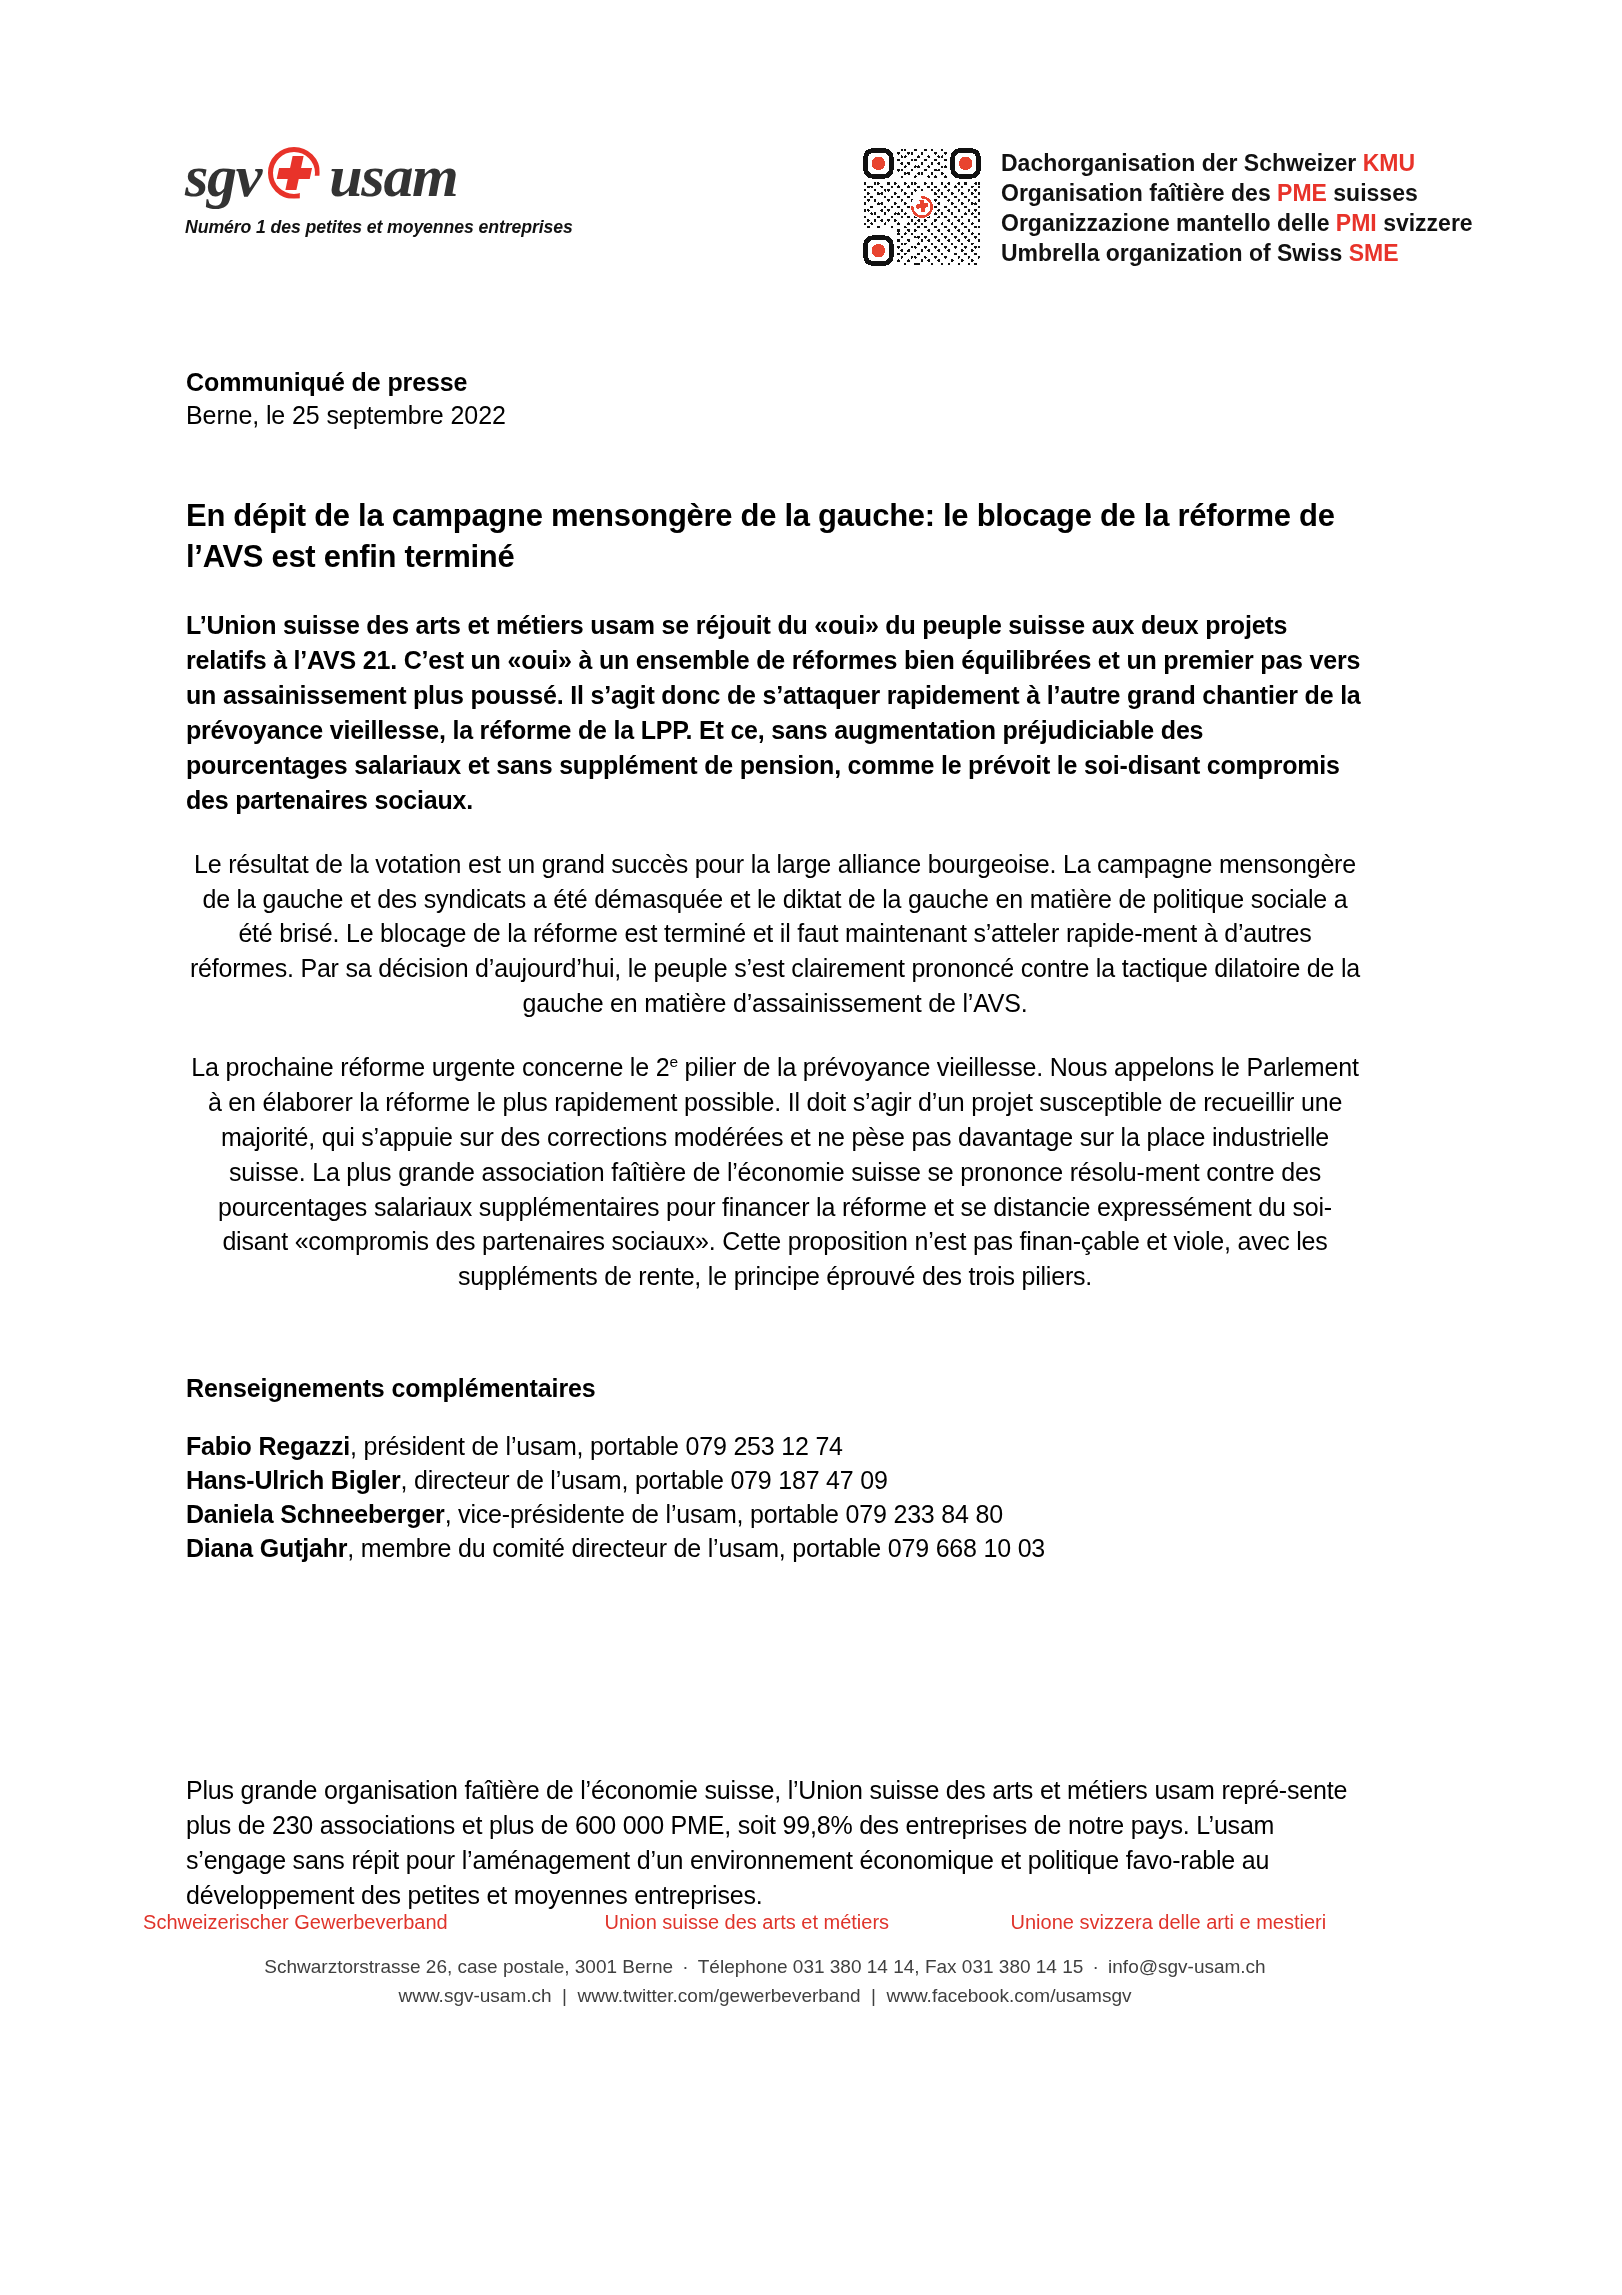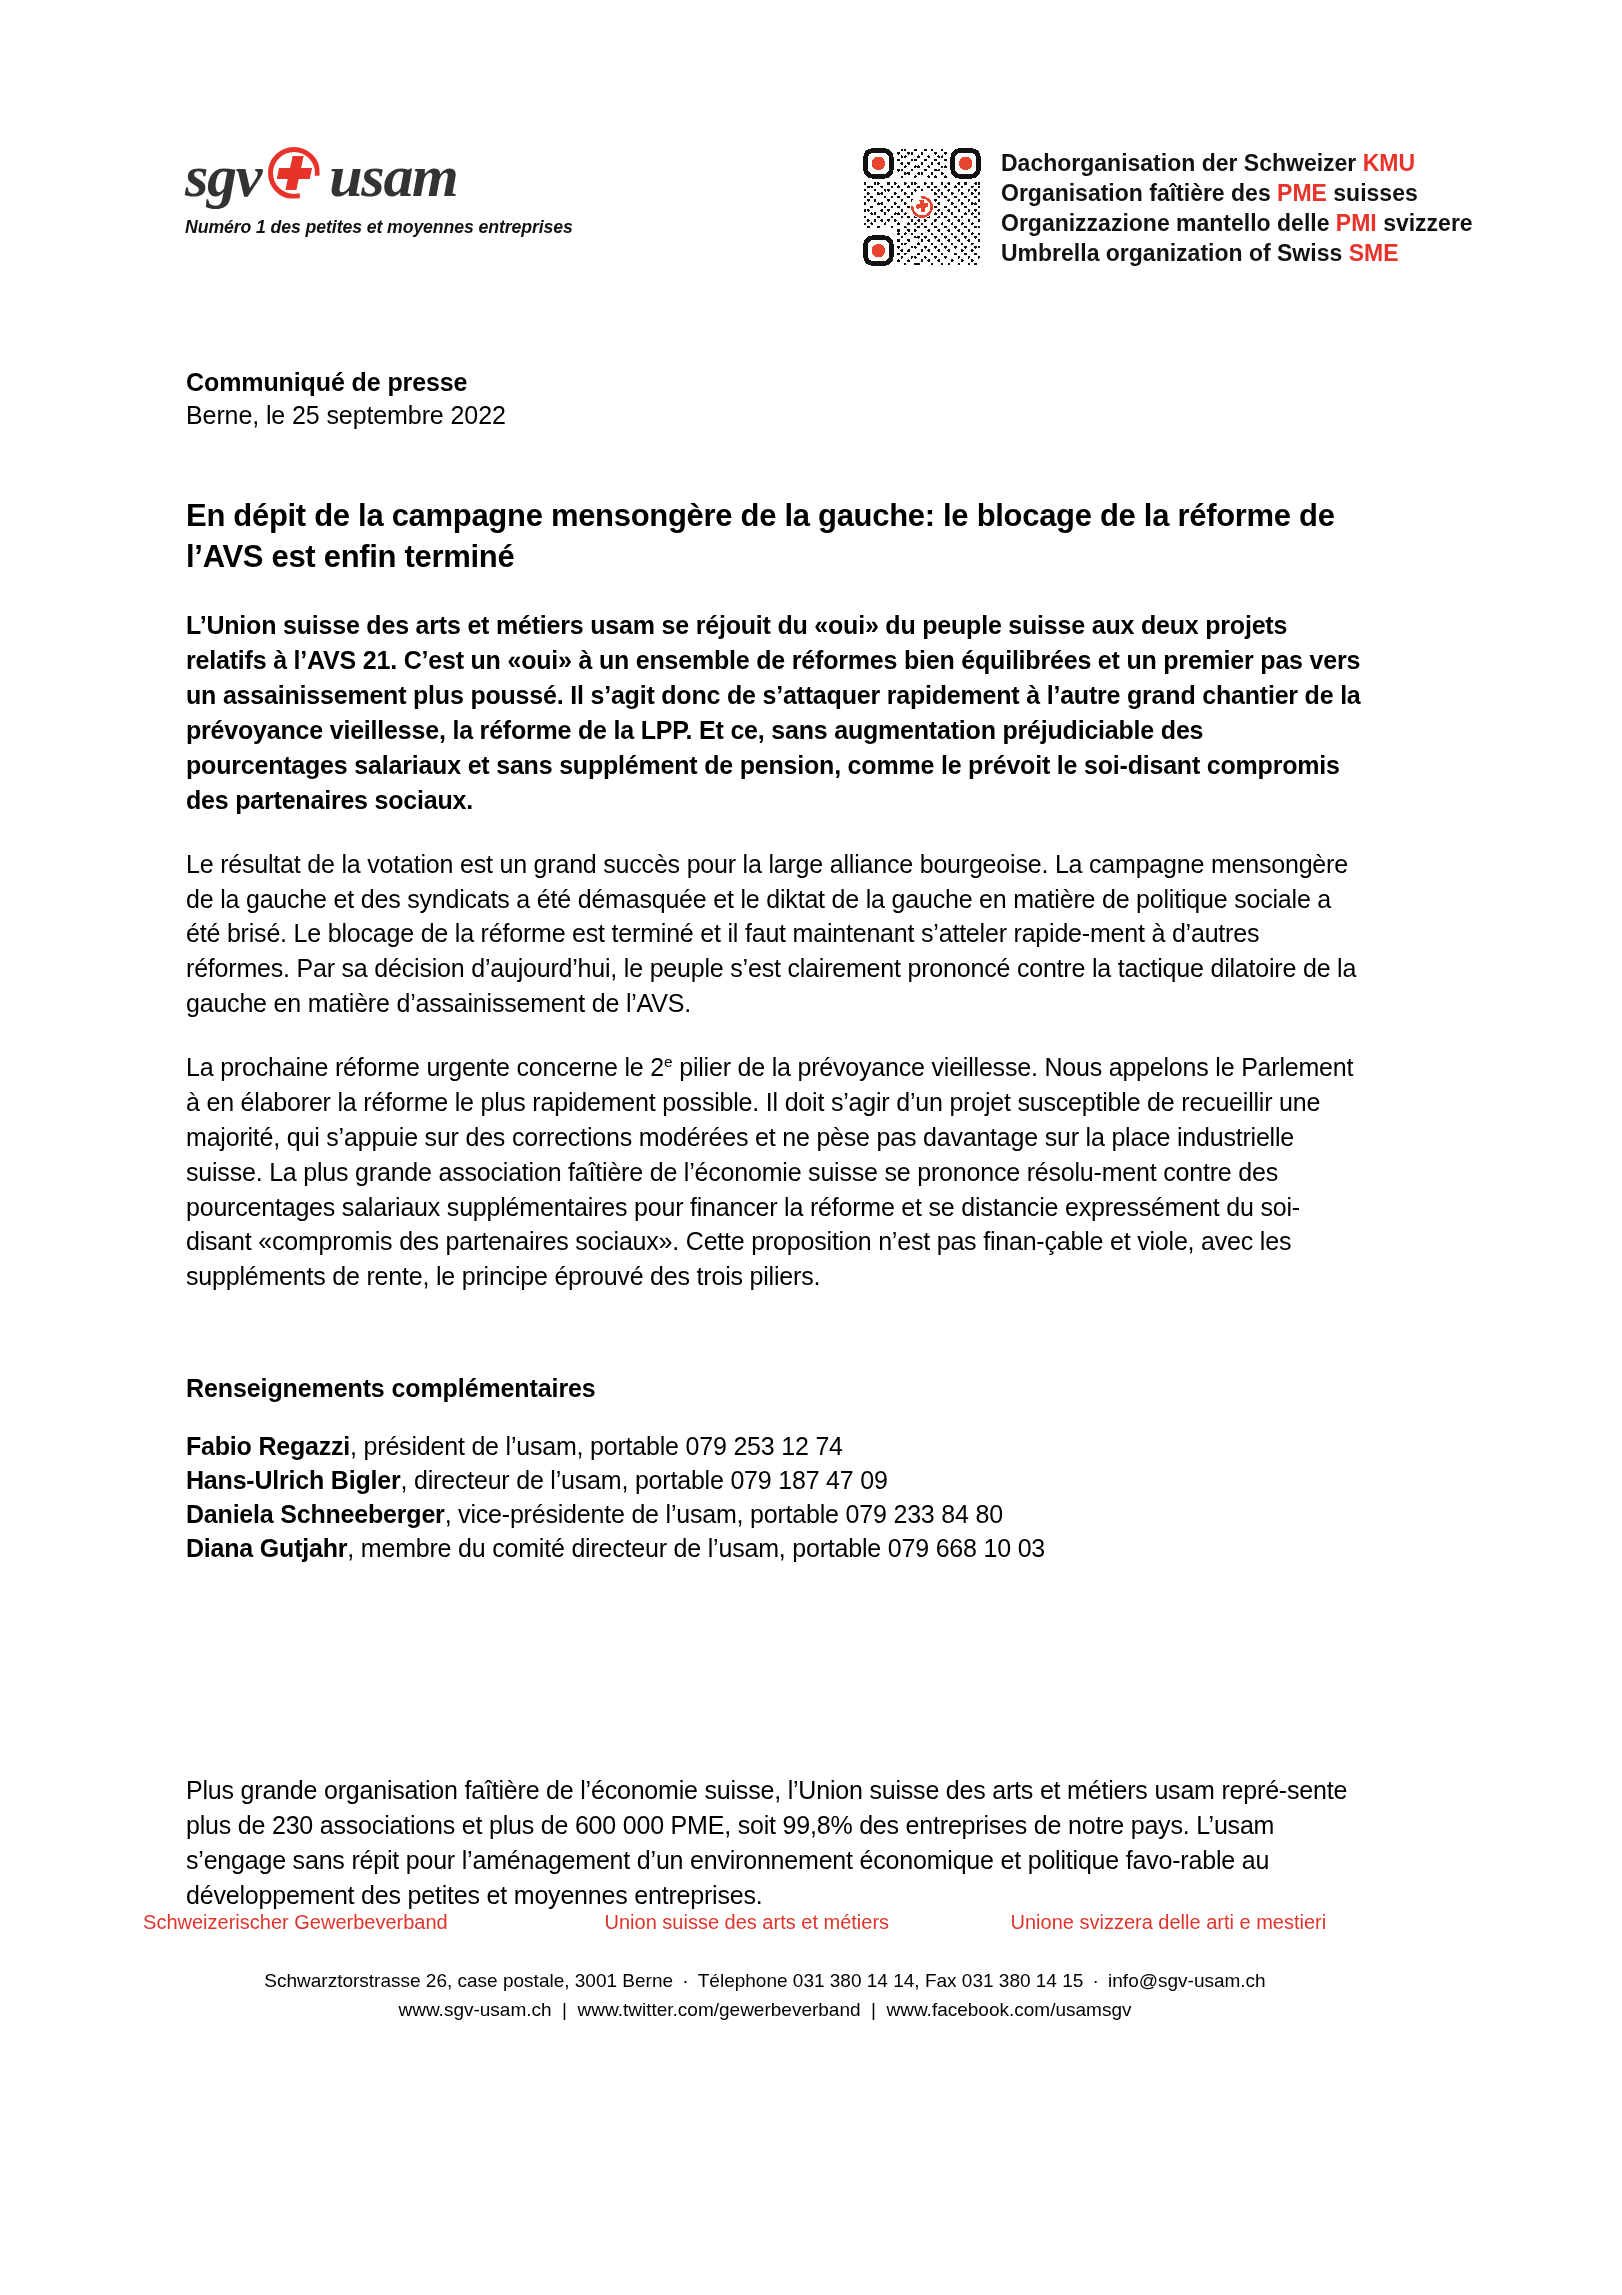--- a/index.html
+++ b/index.html
@@ -157,20 +157,21 @@
     letter-spacing: -0.2px;
     max-width: 1178px;
   }
 
   p.body-par {
     margin: 29px 0 0 0;
     font-size: 25px;
     line-height: 1.395;
     letter-spacing: -0.2px;
     max-width: 1178px;
+    text-align: center;
   }
   p.body-par sup {
     font-size: 0.62em;
     vertical-align: super;
     line-height: 0;
   }
 
   .contacts-heading {
     margin-top: 80px;
     font-weight: bold;
@@ -215,24 +216,24 @@
   .footer-names span {
     position: absolute;
     top: 0;
     white-space: nowrap;
   }
   .fn-de { left: 19.6px; }
   .fn-fr { left: 481px; }
   .fn-it { left: 887px; }
 
   .footer-contact {
-    margin-top: 26px;
+    margin-top: 12px;
     font-size: 19px;
     line-height: 1.5;
-    color: #000000;
+    color: #404040;
   }
   .footer-contact .sep { padding: 0 9.2px; }
   .footer-contact .pipe { padding: 0 10.5px; }
 </style>
 </head>
 <body>
 
 <div class="page">
 
   <div class="header">

